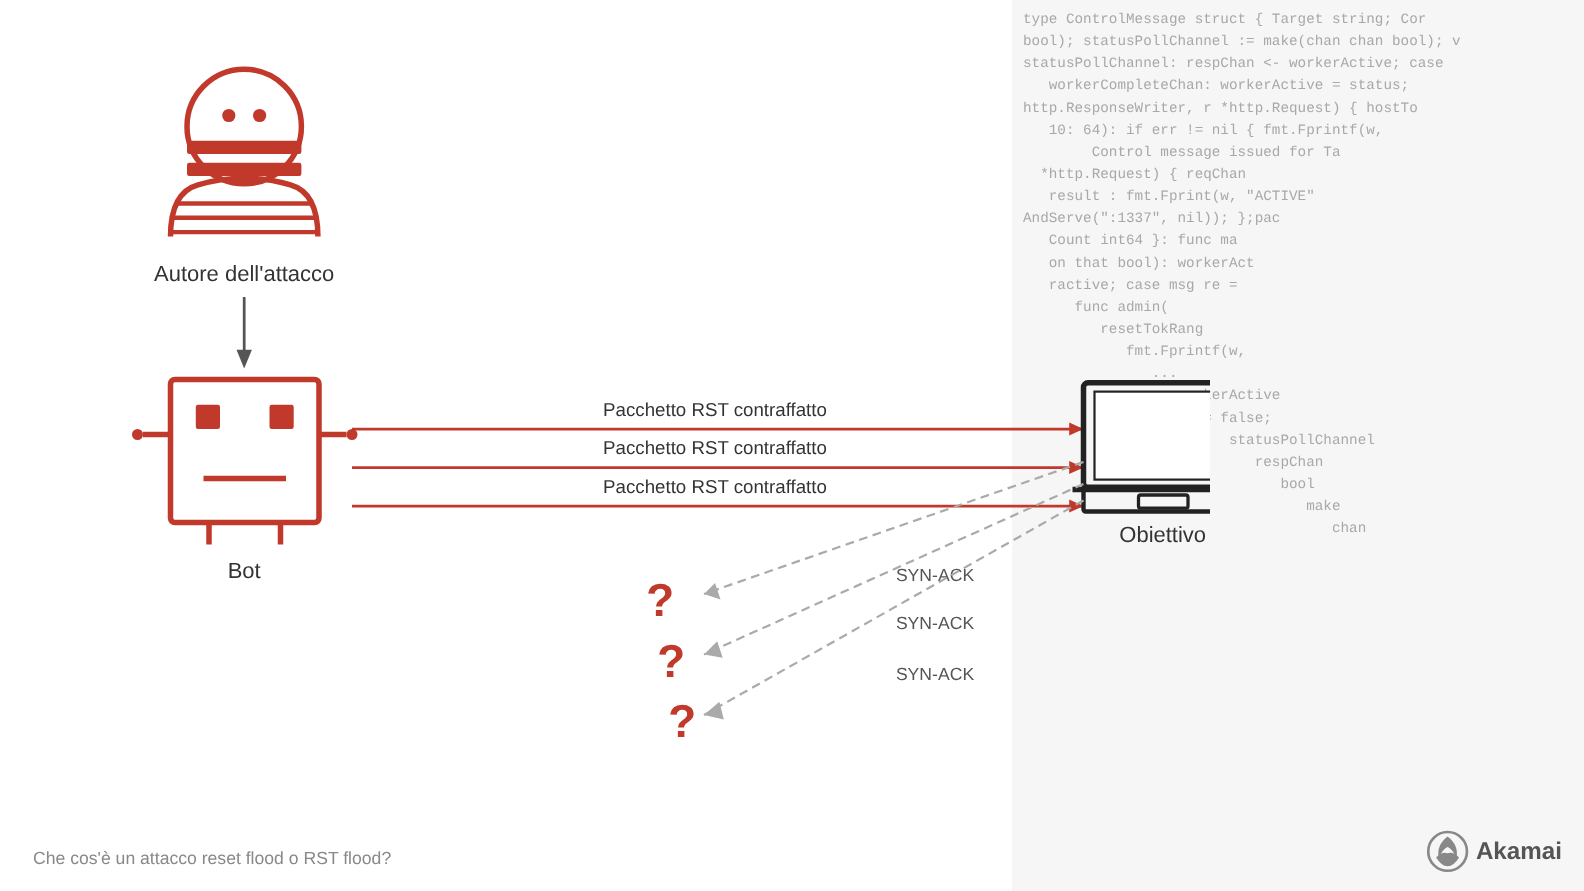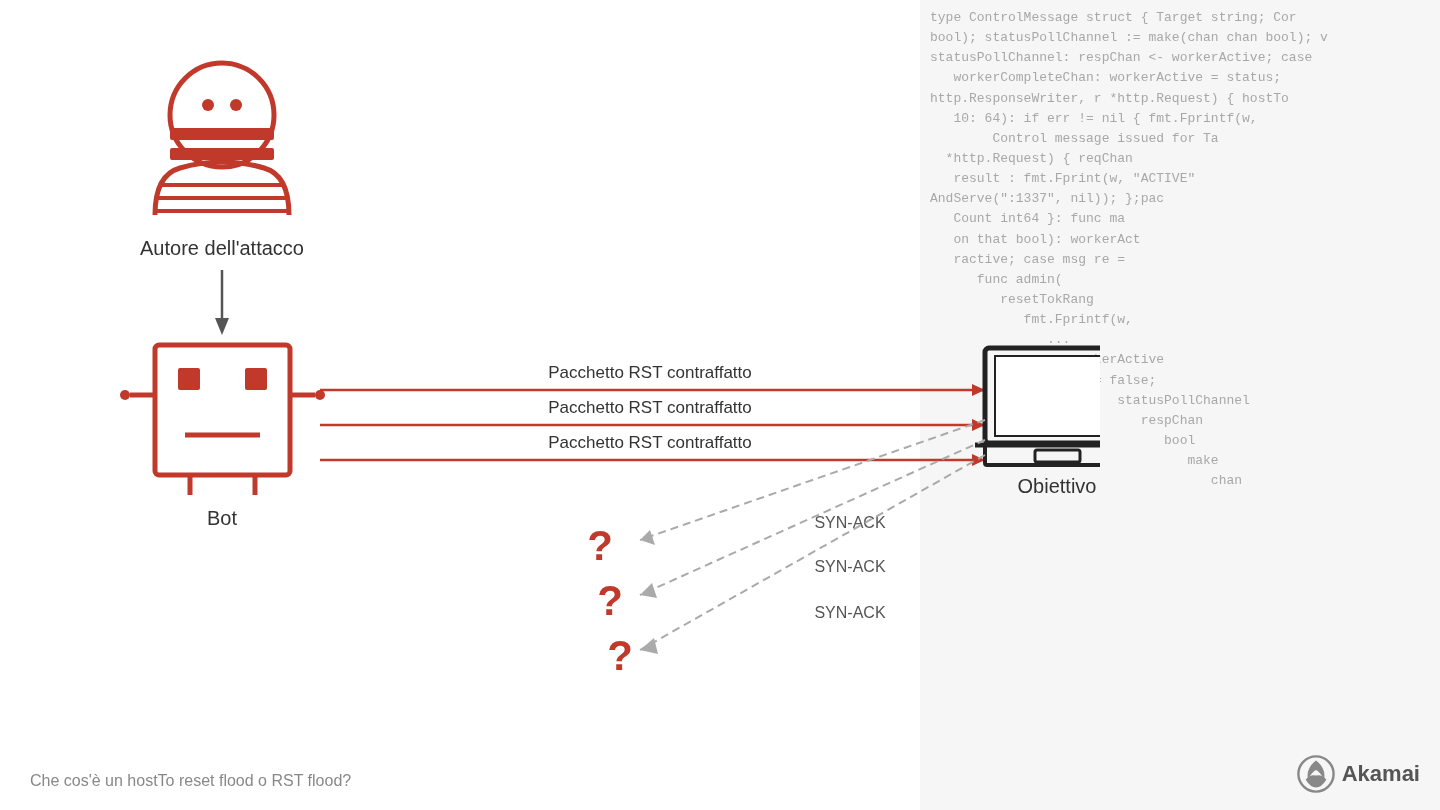--- a/index.html
+++ b/index.html
@@ -174,21 +174,21 @@
   <polygon points="640,650 654,638 658,654" fill="#aaa"></polygon>
   <text x="850" y="618" text-anchor="middle" font-size="16" fill="#555">SYN-ACK</text>
 
   <text x="600" y="560" text-anchor="middle" font-size="42" fill="#c0392b" font-weight="bold">?</text>
   <text x="610" y="615" text-anchor="middle" font-size="42" fill="#c0392b" font-weight="bold">?</text>
   <text x="620" y="670" text-anchor="middle" font-size="42" fill="#c0392b" font-weight="bold">?</text>
 
 </svg>
 
 <div class="footer">
-  <span>Che cos'è un hostTo reset flood o RST flood?</span>
+  <span>Che cos'è un attacco reset flood o RST flood?</span>
 </div>
 
 <div class="akamai-logo">
   <svg class="akamai-circle" viewBox="0 0 50 50">
     <circle cx="25" cy="25" r="22" fill="none" stroke="#888" stroke-width="3"></circle>
     <path d="M25 8 Q38 18 35 32 Q30 22 25 20 Q20 22 15 32 Q12 18 25 8Z" fill="#888"></path>
     <path d="M12 32 Q18 25 25 27 Q32 25 38 32 Q32 42 25 42 Q18 42 12 32Z" fill="#888"></path>
   </svg>
   <span class="akamai-text">Akamai</span>
 </div>

